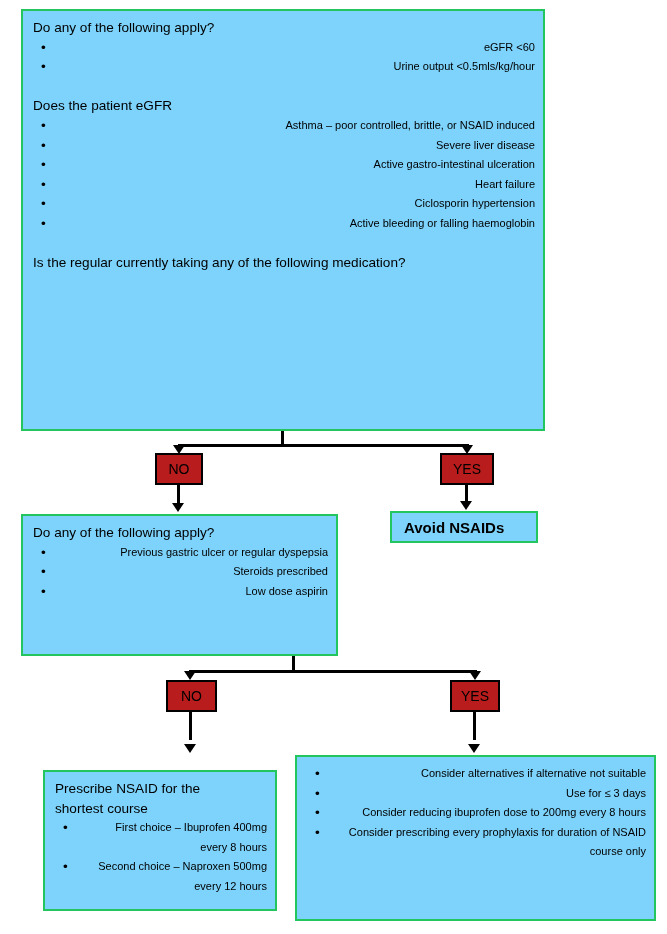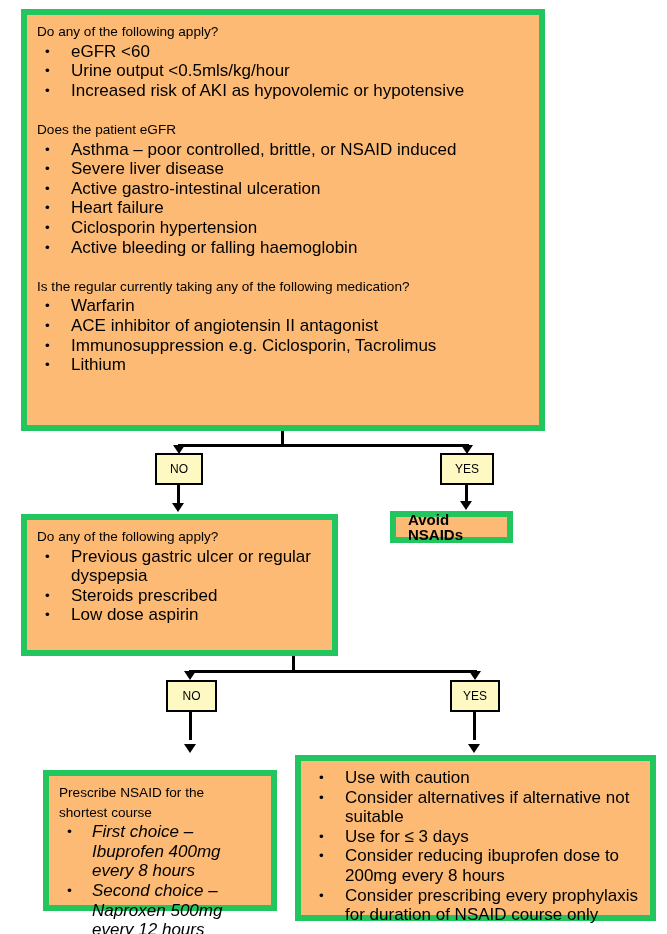--- a/index.html
+++ b/index.html
@@ -17,66 +17,67 @@
   }
   #flowchart {
     position: absolute;
     left: 0; top: 0;
     width: 667px;
     height: 934px;
   }
   .box {
     position: absolute;
     box-sizing: border-box;
-    border: 6px solid #22c55e;
-    background: #fdba74;
+    border: 2px solid #22c55e;
+    background: #7dd3fc;
   }
   .box-pad {
     padding: 7px 8px 7px 10px;
   }
   .line {
     font-size: 13.6px;
     line-height: 19.6px;
     white-space: pre;
   }
   .gap {
     height: 19.6px;
   }
   ul.bullets {
     list-style: none;
     margin: 0;
     padding: 0;
   }
   ul.bullets li {
     position: relative;
-    font-size: 17px;
+    font-size: 11px;
     line-height: 19.6px;
     padding-left: 34px;
     margin: 0;
+    text-align: right;
   }
   ul.bullets li::before {
     content: "\2022";
     position: absolute;
     left: 8px;
     top: 0;
     font-size: 13.6px;
     line-height: 19.6px;
   }
-  ul.bullets.tight li { padding-left: 33px; font-style: italic; }
+  ul.bullets.tight li { padding-left: 33px; }
 
   
   .decision {
     position: absolute;
     box-sizing: border-box;
     border: 2px solid #000000;
-    background: #fef9c3;
+    background: #b91c1c;
     display: flex;
     align-items: center;
     justify-content: center;
-    font-size: 12px;
+    font-size: 14px;
     line-height: 1;
   }
 
   
   .vline {
     position: absolute;
     width: 3px;
     background: #000000;
   }
   .hline {
@@ -94,61 +95,54 @@
 
   .bold-label {
     font-weight: bold;
     font-size: 15px;
     line-height: 1;
   }
 
   
   #box-screening { left: 21px; top: 9px; width: 524px; height: 422px; }
   #box-risk      { left: 21px; top: 514px; width: 317px; height: 142px; }
-  #box-avoid     { left: 390px; top: 511px; width: 123px; height: 32px;
+  #box-avoid     { left: 390px; top: 511px; width: 148px; height: 32px;
                    display: flex; align-items: center; padding-left: 12px;
                    box-sizing: border-box; }
   #box-prescribe { left: 43px; top: 770px; width: 234px; height: 141px; }
   #box-caution   { left: 295px; top: 755px; width: 361px; height: 166px; }
 
   #dec-no-1  { left: 155px; top: 453px; width: 48px; height: 32px; }
   #dec-yes-1 { left: 440px; top: 453px; width: 54px; height: 32px; }
   #dec-no-2  { left: 166px; top: 680px; width: 51px; height: 32px; }
   #dec-yes-2 { left: 450px; top: 680px; width: 50px; height: 32px; }
 </style>
 </head>
 <body>
 
 <div id="flowchart">
 
   <div class="box box-pad" id="box-screening">
     <div class="line">Do any of the following apply?</div>
     <ul class="bullets">
       <li>eGFR &lt;60</li>
       <li>Urine output &lt;0.5mls/kg/hour</li>
-      <li>Increased risk of AKI as hypovolemic or hypotensive</li>
     </ul>
     <div class="gap"></div>
     <div class="line">Does the patient eGFR</div>
     <ul class="bullets">
       <li>Asthma – poor controlled, brittle, or NSAID induced</li>
       <li>Severe liver disease</li>
       <li>Active gastro-intestinal ulceration</li>
       <li>Heart failure</li>
       <li>Ciclosporin hypertension</li>
       <li>Active bleeding or falling haemoglobin</li>
     </ul>
     <div class="gap"></div>
     <div class="line">Is the regular currently taking any of the following medication?</div>
-    <ul class="bullets">
-      <li>Warfarin</li>
-      <li>ACE inhibitor of angiotensin II antagonist</li>
-      <li>Immunosuppression e.g. Ciclosporin, Tacrolimus</li>
-      <li>Lithium</li>
-    </ul>
   </div>
 
   <div class="vline" style="left:281px; top:431px; height:15px;"></div>
   <div class="hline" style="left:179px; top:444px; width:290px;"></div>
   <div class="vline" style="left:178px; top:444px; height:5px;"></div>
   <div class="arrowdown" style="left:173px; top:445px;"></div>
   <div class="vline" style="left:466px; top:444px; height:5px;"></div>
   <div class="arrowdown" style="left:461px; top:445px;"></div>
 
   <div class="decision" id="dec-no-1">
@@ -201,21 +195,20 @@
     <div class="line">Prescribe NSAID for the</div>
     <div class="line">shortest course</div>
     <ul class="bullets tight">
       <li>First choice – Ibuprofen 400mg every 8 hours</li>
       <li>Second choice – Naproxen 500mg every 12 hours</li>
     </ul>
   </div>
 
   <div class="box box-pad" id="box-caution">
     <ul class="bullets">
-      <li>Use with caution</li>
       <li>Consider alternatives if alternative not suitable</li>
       <li>Use for ≤ 3 days</li>
       <li>Consider reducing ibuprofen dose to 200mg every 8 hours</li>
       <li>Consider prescribing every prophylaxis for duration of NSAID course only</li>
     </ul>
   </div>
 
 </div>
 
 </body></html>

